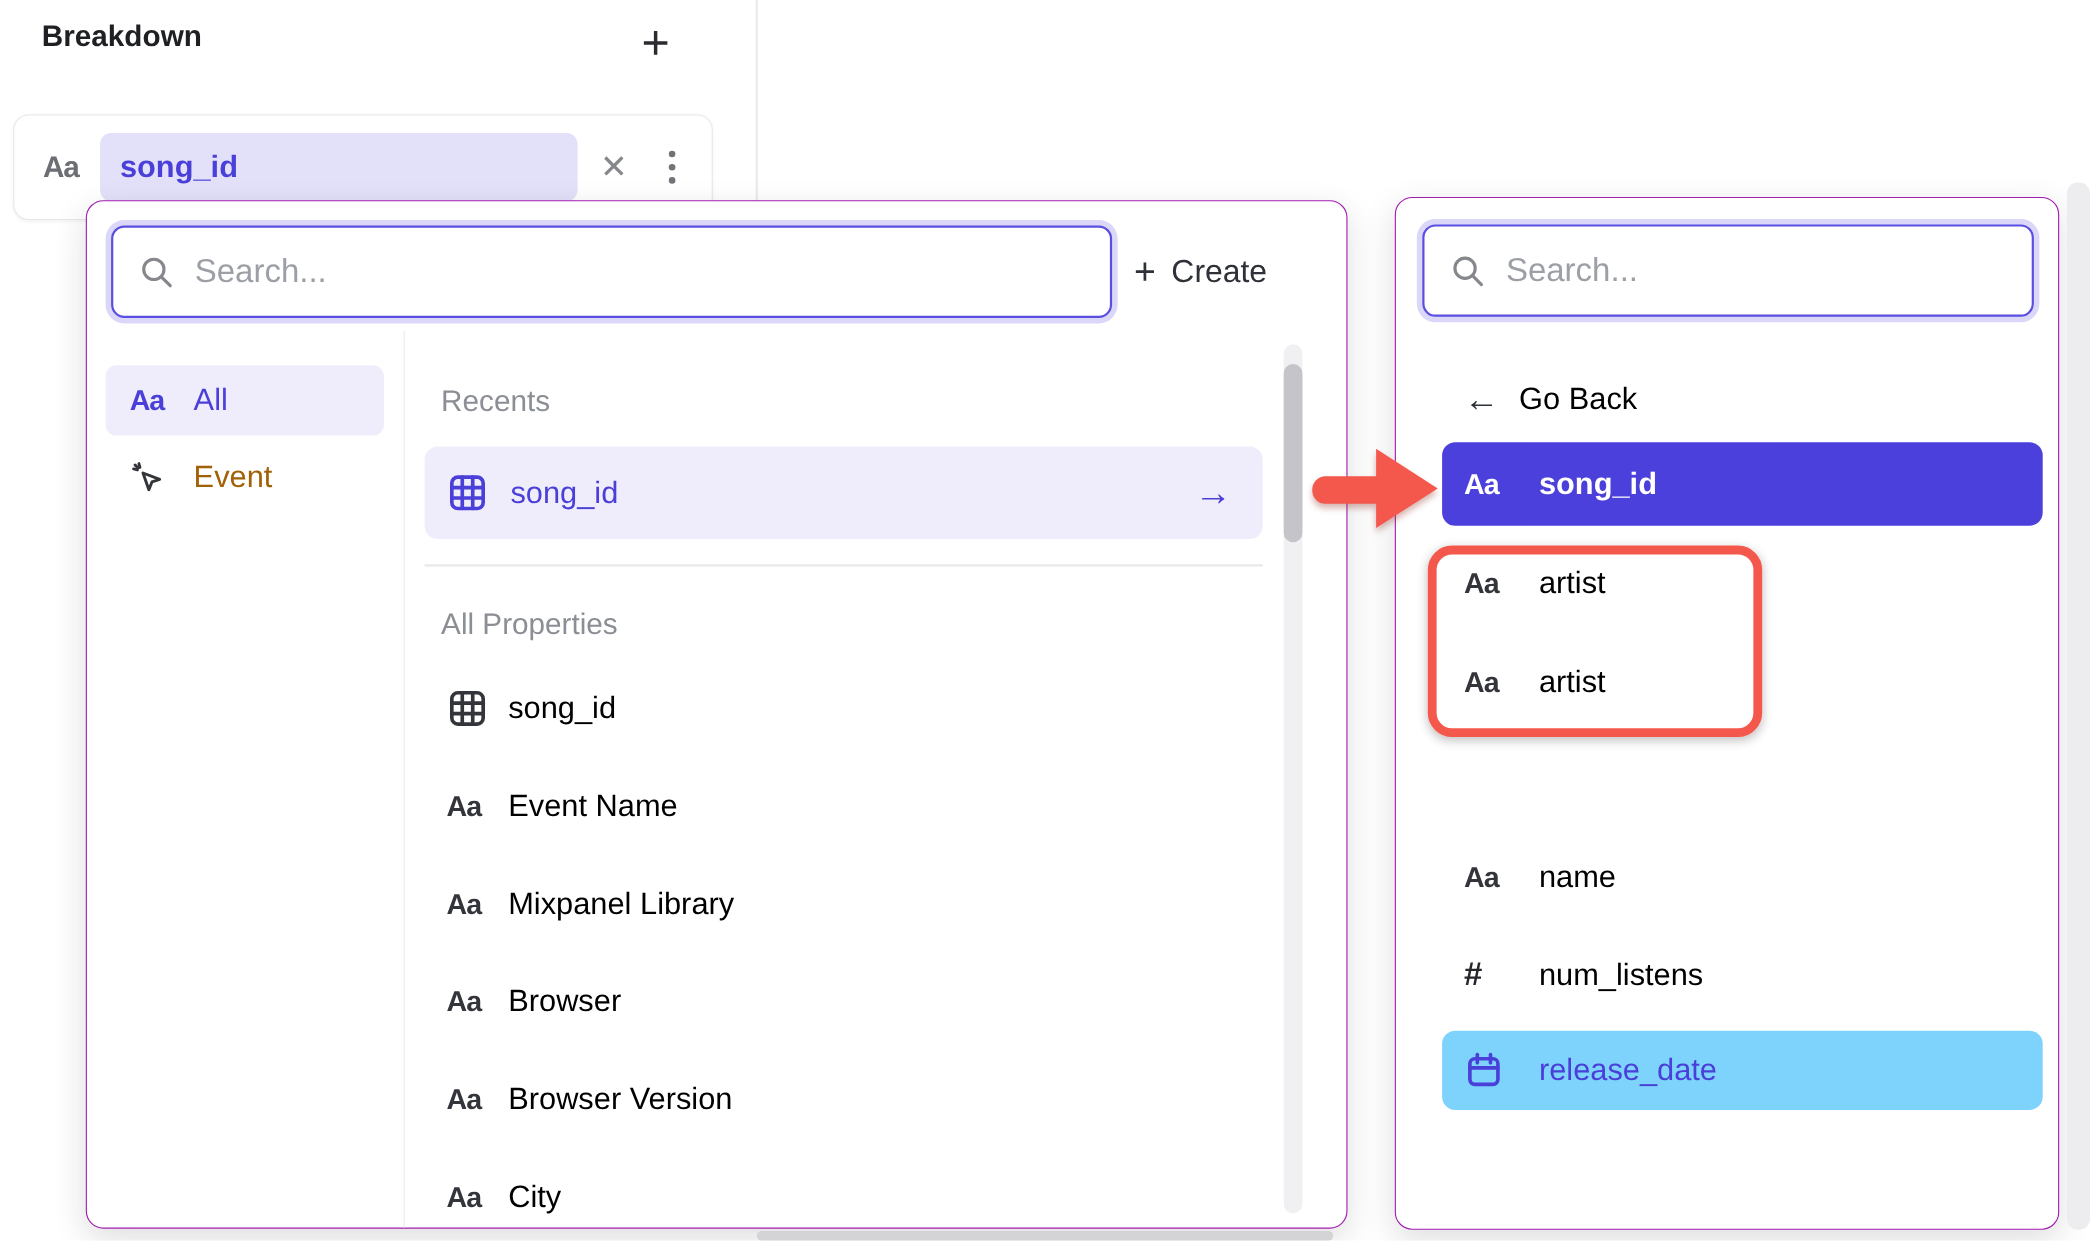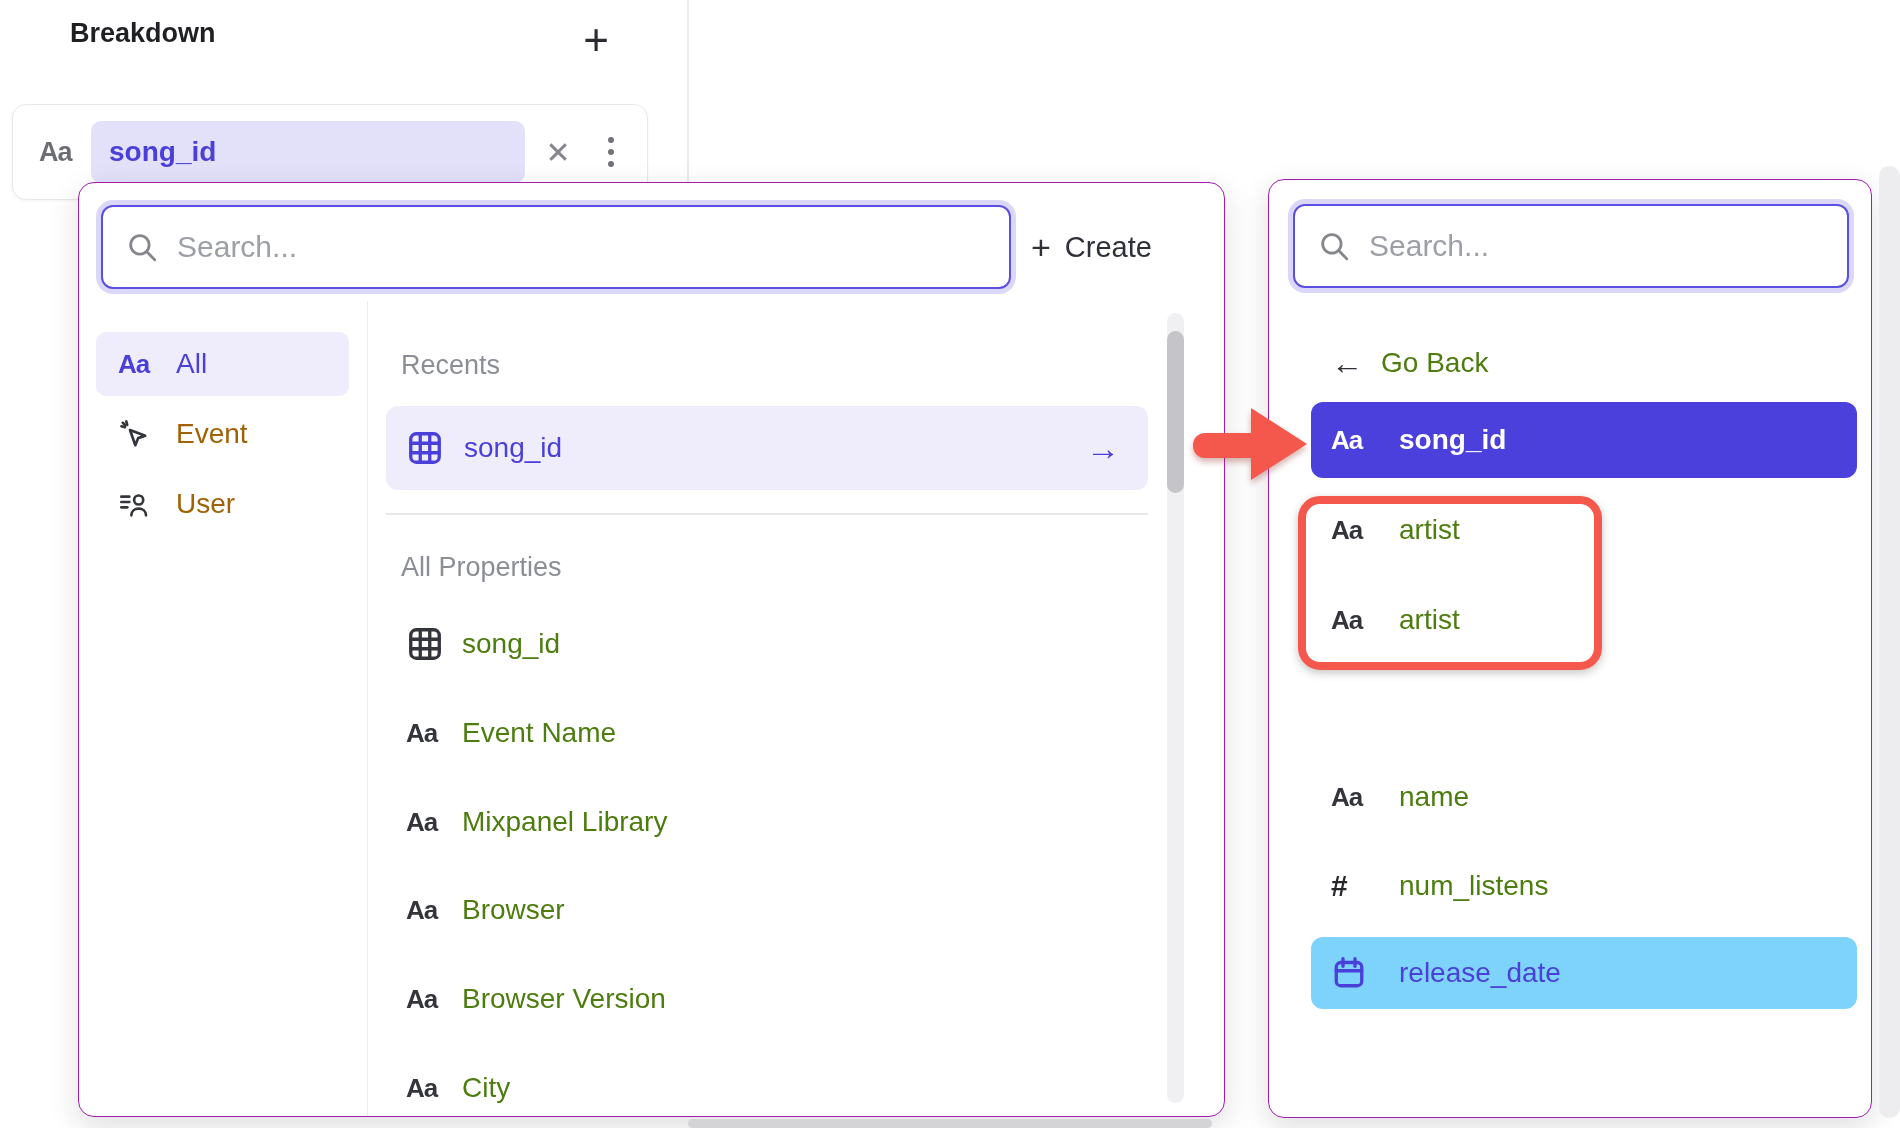--- a/index.html
+++ b/index.html
@@ -1,21 +1,21 @@
 <!DOCTYPE html>
 <html><head>
 <meta charset="utf-8">
 <style>
   * { margin:0; padding:0; box-sizing:border-box; }
   html,body { background:#fff; }
   body { font-family:"Liberation Sans", sans-serif; color:#2F3138; }
   .stage { position:relative; width:1900px; height:1128px; background:#fff; overflow:hidden; }
 
   
-  .bd-title { position:absolute; left:38px; top:18px; font-size:27px; font-weight:700; color:#1F2024;margin-left:32px; }
+  .bd-title { position:absolute; left:38px; top:18px; font-size:27px; font-weight:700; color:#1F2024; }
   .bd-add { position:absolute; left:574px; top:16px; width:44px; height:48px; font-size:44px; font-weight:300;
             color:#2A2B30; display:flex; align-items:center; justify-content:center; cursor:pointer; }
   .top-divider { position:absolute; left:687px; top:0; width:2px; height:183px; background:#EBEBEE; }
 
   .chip-card { position:absolute; left:12px; top:104px; width:636px; height:96px; background:#fff;
                border:1.5px solid #E8E8EA; border-radius:14px; box-shadow:0 1px 3px rgba(0,0,0,.05);
                display:flex; align-items:center; padding-left:26px; }
   .chip-aa { width:44px; font-size:27px; font-weight:700; letter-spacing:-1px; color:#6C6E74; }
   .chip-pill { width:434px; height:62px; margin-left:8px; background:#E3E0F9; border-radius:10px;
                display:flex; align-items:center; padding-left:18px; cursor:pointer; }
@@ -28,21 +28,21 @@
   .panel { position:absolute; background:#fff; border:1px solid #a21caf; border-radius:16px;
            box-shadow:0 10px 30px rgba(30,30,40,.14); }
   .search-wrap { position:absolute; height:84px; border:2px solid #5A4FE0; border-radius:12px;
                  box-shadow:0 0 0 5px #DBD7F8; background:#fff; display:flex; align-items:center; padding-left:22px; }
   .search-wrap svg { flex:0 0 auto; }
   .search-input { border:none; outline:none; flex:1; height:100%; margin-left:18px; font-size:30px;
                   font-family:"Liberation Sans", sans-serif; color:#2F3138; background:transparent; }
   .search-input::placeholder { color:#9CA0A6; }
 
   .heading { position:absolute; font-size:27px; color:#8B8E94;text-align:center; }
-  .row-label { font-size:28px; color:#4d7c0f; }
+  .row-label { font-size:28px; color:#000000; }
   .aa-glyph { font-size:26px; font-weight:700; letter-spacing:-1px; color:#33353B; }
   .purple { color:#4A3FD8 !important; }
   .list-row { position:absolute; display:flex; align-items:center; border-radius:12px; cursor:pointer; }
   .icon-slot { width:56px; display:flex; align-items:center; justify-content:flex-start; }
 
   
   .lp { left:78px; top:182px; width:1147px; height:935px; }
   .lp-create { position:absolute; left:952px; top:32px; height:64px; display:flex; align-items:center; gap:14px;
                font-size:29px; font-weight:500; color:#2F3138; cursor:pointer; }
   .lp-create .plus { font-size:34px; font-weight:300; }
@@ -138,32 +138,20 @@
         <span class="s-icon">
           <svg class="ico" width="32" height="32" viewBox="0 0 24 24">
             <line x1="6.2" y1="2.6" x2="6.9" y2="5.2"></line>
               <line x1="2.6" y1="6.2" x2="5.2" y2="6.9"></line>
               <line x1="3.6" y1="3.6" x2="5.5" y2="5.5"></line>
             <path d="M9 9 L20.4 13.3 L15.1 15.1 L13 20.4 Z"></path>
           </svg>
         </span>
         <span>Event</span>
       </div>
-      <div class="side-item">
-        <span class="s-icon">
-          <svg class="ico" width="32" height="32" viewBox="0 0 24 24">
-            <line x1="2.5" y1="6.5" x2="8.5" y2="6.5"></line>
-              <line x1="2.5" y1="10.5" x2="8.5" y2="10.5"></line>
-              <line x1="2.5" y1="14.5" x2="7" y2="14.5"></line>
-            <circle cx="15.5" cy="9" r="3.4"></circle>
-              <path d="M10 20.5c0-3.1 2.5-5 5.5-5s5.5 1.9 5.5 5"></path>
-          </svg>
-        </span>
-        <span>User</span>
-      </div>
     </div>
 
     <div class="heading" style="left:322px; top:167px;">Recents</div>
 
     <div class="list-row recents-row">
       <span class="icon-slot purple">
         <svg class="ico" width="38" height="38" viewBox="0 0 24 24" style="stroke-width:2.1">
           <rect x="3" y="3" width="18" height="18" rx="3.5"></rect>
           <line x1="9" y1="3" x2="9" y2="21"></line>
             <line x1="15" y1="3" x2="15" y2="21"></line>

